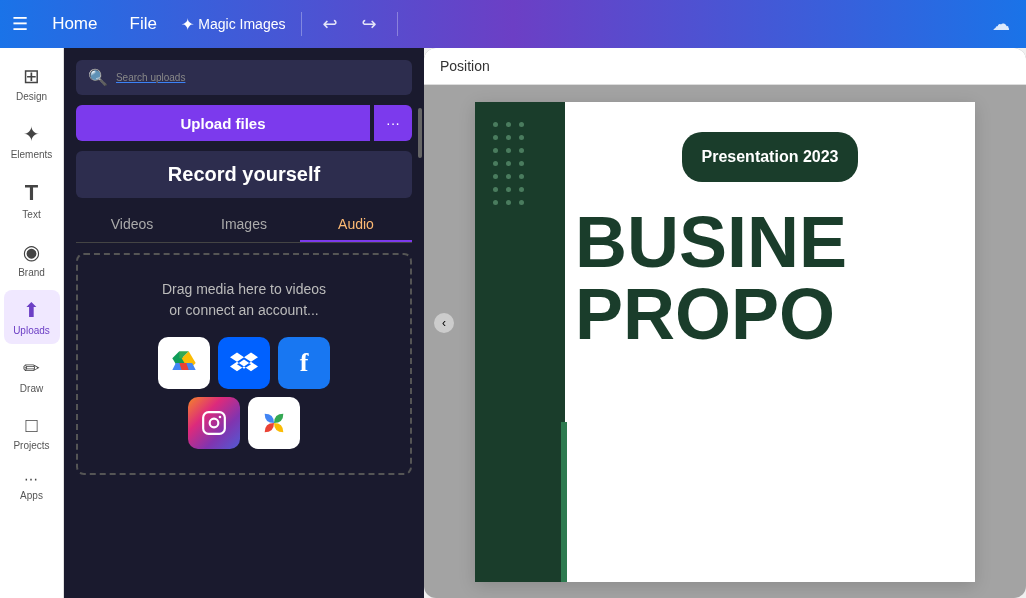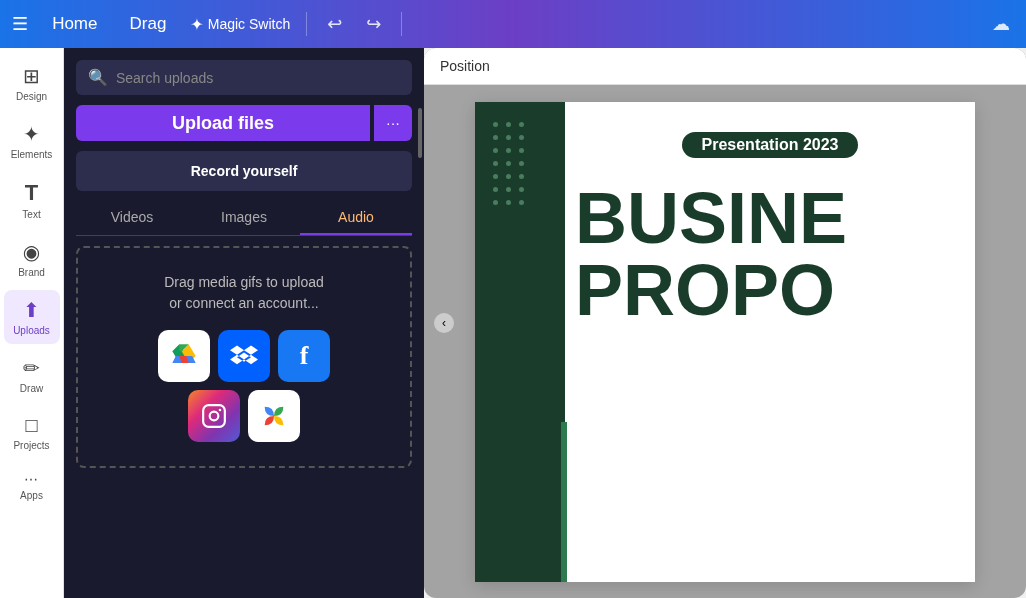--- a/index.html
+++ b/index.html
@@ -100,59 +100,60 @@
       border-radius: 6px;
       padding: 8px 12px;
       gap: 8px;
     }
     .search-icon { font-size: 16px; color: #aaa; }
     .search-input {
       background: none;
       border: none;
       outline: none;
       color: #3b82f6;
-      font-size: 14px;
-      flex: 1;
+      font-size: 10px;
+      flex: 1;
+      text-decoration: underline;
     }
     .search-input::placeholder { color: #888; }
 
     
     .upload-files-row {
       display: flex;
       gap: 4px;
     }
     .upload-files-btn {
       flex: 1;
       background: #7c3aed;
       color: white;
       border: none;
       border-radius: 6px 0 0 6px;
       padding: 4px 16px;
-      font-size: 18px;
+      font-size: 15px;
       font-weight: 600;
       cursor: pointer;
     }
     .upload-files-more {
       background: #7c3aed;
       color: white;
       border: none;
       border-radius: 0 6px 6px 0;
       padding: 10px 12px;
       font-size: 14px;
       cursor: pointer;
     }
 
     
     .record-btn {
       background: #2d2d4e;
       color: white;
       border: none;
       border-radius: 6px;
       padding: 12px;
-      font-size: 14px;
+      font-size: 20px;
       font-weight: 600;
       cursor: pointer;
       text-align: center;
       width: 100%;
     }
 
     
     .tabs-row {
       display: flex;
       border-bottom: 1px solid #444;
@@ -322,21 +323,21 @@
       color: #1a3d2b;
       text-align: center;
       line-height: 1.3;
     }
 
     
     .pres-badge {
       background: #1a3d2b;
       color: white;
       border-radius: 20px;
-      padding: 4px 20px;
+      padding: 16px 20px;
       font-size: 16px;
       font-weight: 700;
     }
 
     
     .slide-big-text {
       font-size: 72px;
       font-weight: 900;
       color: #1a3d2b;
       line-height: 1;
@@ -377,24 +378,24 @@
       cursor: pointer;
       z-index: 10;
     }
   </style>
 </head>
 <body>
 
 <nav class="topnav">
   <span class="topnav-menu-icon">☰</span>
   <span class="topnav-item">Home</span>
-  <span class="topnav-item">Drag</span>
+  <span class="topnav-item">File</span>
   <span class="topnav-magic">
     <span class="star">✦</span>
-    <span>Magic Switch</span>
+    <span>Magic Images</span>
   </span>
   <div class="topnav-divider"></div>
   <button class="topnav-action-btn">↩</button>
   <button class="topnav-action-btn">↪</button>
   <div class="topnav-divider"></div>
   <span class="topnav-spacer"></span>
   <button class="topnav-action-btn">☁</button>
 </nav>
 
 <div class="main-area">
@@ -450,21 +451,21 @@
       <button class="record-btn">Record yourself</button>
 
       <div class="tabs-row">
         <div class="tab-item">Videos</div>
         <div class="tab-item">Images</div>
         <div class="tab-item active">Audio</div>
       </div>
 
       <div class="drop-zone">
         <p class="drop-zone-text">
-          <span>Drag media gifs to upload</span><br>
+          <span>Drag media here to videos</span><br>
           <span>or connect an account...</span>
         </p>
         <div class="icon-grid">
           <div class="icon-row">
 
             <div class="service-icon gdrive">
               <svg width="28" height="28" viewBox="0 0 48 48">
                 <polygon points="24,4 44,36 4,36" fill="none" stroke="#4285F4" stroke-width="0"></polygon>
                 <path d="M16 36 L4 16 L16 4 L28 24z" fill="#0F9D58"></path>
                 <path d="M32 4 L44 24 L32 36 L20 16z" fill="#FBBC05"></path>

